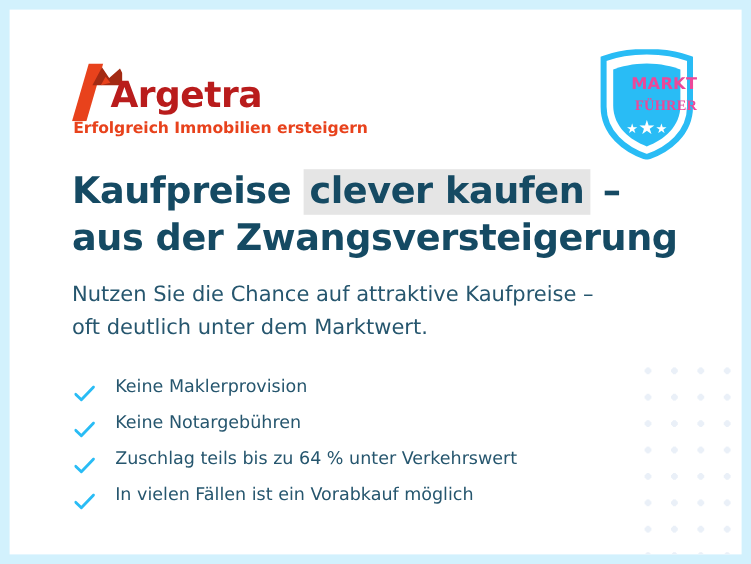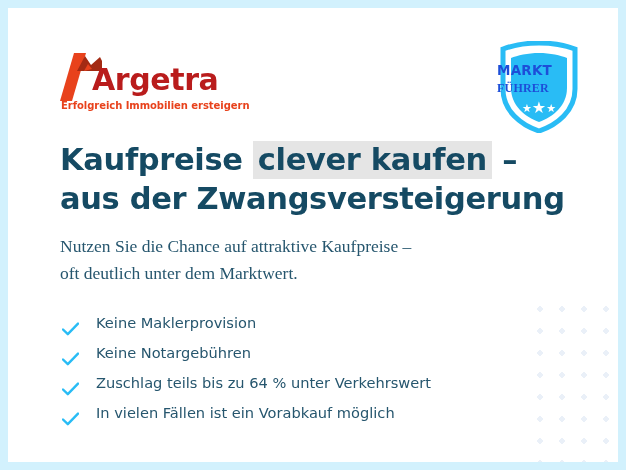--- a/index.html
+++ b/index.html
@@ -41,39 +41,39 @@
   .logo-word {
     position:absolute; left:32px; top:12px;
     font-size:30px;
     font-weight:700;
     letter-spacing:-0.4px;
     color:#b91c1c;
     font-family:"DejaVu Sans", sans-serif;
   }
   .logo-tag {
     position:absolute; left:1px; top:50px;
-    font-size:10px;
+    font-size:13px;
     font-weight:700;
     letter-spacing:-0.05px;
     color:#e8421c;
     white-space:nowrap;
     font-family:"DejaVu Sans", sans-serif;
   }
 
   
   .badge {
     position:absolute;
     left:489px; top:33px;
     width:84px; height:92px;
   }
   .badge-text {
     position:absolute;
     left:0; right:0; top:22px;
-    text-align:left;
-    color:#1d4ed8;
+    text-align:right;
+    color:#ec4899;
     font-weight:700;
     line-height:1.05;
     font-family:"DejaVu Sans", sans-serif;
   }
   .badge-l1 { font-size:13.5px; letter-spacing:0.2px; }
   .badge-l2 { font-size:12px; letter-spacing:0.2px; margin-top:5px;font-family:Liberation Serif, serif;}
   .badge-stars {
     position:absolute;
     left:0; right:0; top:58px;
     text-align:center;
@@ -105,21 +105,21 @@
   
   .sub {
     position:absolute;
     left:52px; top:225px;
     width:520px;
     font-size:17.5px;
     line-height:1.52;
     color:#26566e;
     font-family:"DejaVu Sans", sans-serif;
   }
-  .sub span { display:block;font-family:Liberation Serif, serif; }
+  .sub span { display:block; }
 
   
   .features {
     position:absolute;
     left:52px; top:300px;
     width:500px;
     list-style:none;
   }
   .features li {
     position:relative;

